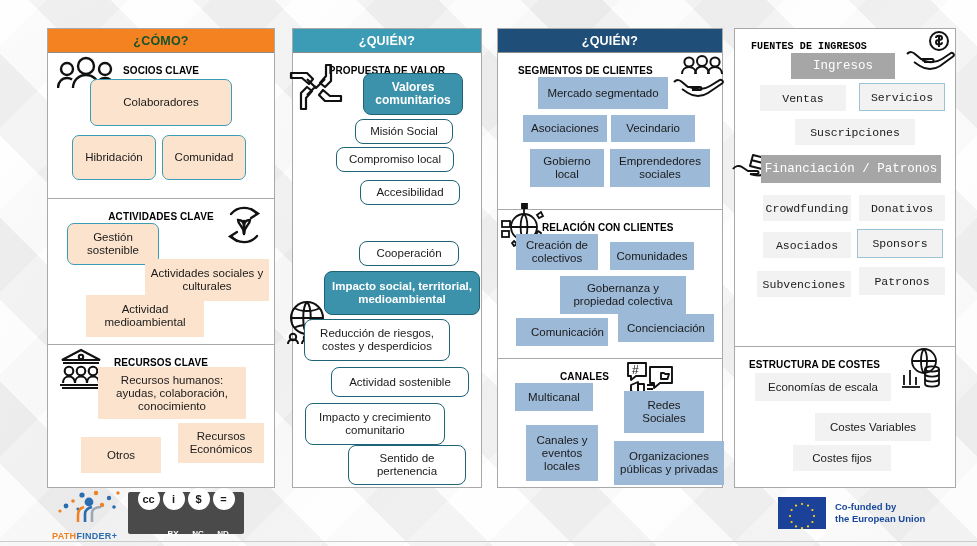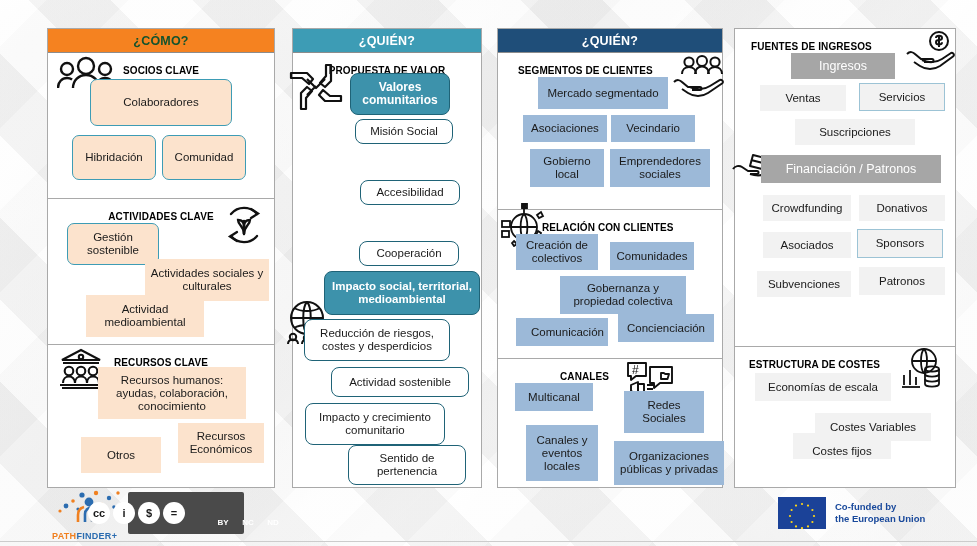--- a/index.html
+++ b/index.html
@@ -285,25 +285,28 @@
             <circle cx="10" cy="38" r="3.2"></circle>
             <circle cx="24" cy="39" r="3.2"></circle>
             <circle cx="38" cy="38" r="3.2"></circle>
             <path d="M5 45c0-3 2.2-4.6 5-4.6S15 42 15 45"></path>
             <path d="M19 45c0-3 2.2-4.6 5-4.6S29 42 29 45"></path>
             <path d="M33 45c0-3 2.2-4.6 5-4.6S43 42 43 45"></path>
           </g>
         </svg>
       </span>
 
-      <div class="chip c2-fill" style="left:57px; top:20px; width:100px; height:42px; font-size:12px;">
+      <div class="chip c2-fill" style="left:70px; top:20px; width:100px; height:42px; font-size:12px;">
         <span>Valores comunitarios</span>
       </div>
       <div class="chip c2-out" style="left:62px; top:66px; width:98px; height:25px;">
         <span>Misión Social</span>
+      </div>
+      <div class="chip c2-out" style="left:43px; top:94px; width:118px; height:25px;">
+        <span>Compromiso local</span>
       </div>
       <div class="chip c2-out" style="left:67px; top:127px; width:100px; height:25px;">
         <span>Accesibilidad</span>
       </div>
       <div class="chip c2-out" style="left:66px; top:188px; width:100px; height:25px;">
         <span>Cooperación</span>
       </div>
       <div class="chip c2-fill" style="left:31px; top:218px; width:156px; height:44px; font-size:11.5px;">
         <span>Impacto social, territorial, medioambiental</span>
       </div>
@@ -418,21 +421,21 @@
         <span>Canales y eventos locales</span>
       </div>
       <div class="chip c3-fill" style="left:116px; top:82px; width:110px; height:44px;">
         <span>Organizaciones públicas y privadas</span>
       </div>
     </div>
   </div>
 
   <div class="col" style="left:734px; top:28px; width:222px; height:460px;">
 
-    <div class="block" style="height:318px;">
+    <div class="block" style="height:318px;font-family:Liberation Mono, monospace;">
       <div class="block-title" style="text-align:left; padding-left:16px;">FUENTES DE INGRESOS</div>
       <span class="icon" style="left:170px; top:1px;">
         <svg width="50" height="44" viewBox="0 0 50 44">
           <g fill="none" stroke="#111" stroke-width="2">
             <circle cx="34" cy="11" r="9"></circle>
             <path d="M34 5v12M31 8c0-1.6 1.4-2.2 3-2.2s3 .8 3 2.2-1.4 2-3 2-3 .7-3 2.2 1.4 2.2 3 2.2 3-.6 3-2.2"></path>
             <path d="M2 24c3-3 6-2 8 0l6 5h11c2 0 2 3 0 3h-8"></path>
             <path d="M17 30c6 3 14 3 20-1l9-6c2-1 4 2 2 3.5L35 36c-6 4-14 4-20 0l-6-4"></path>
           </g>
         </svg>
@@ -497,21 +500,21 @@
             <path d="M26 32v5c0 1.4 3.1 2.6 7 2.6s7-1.2 7-2.6v-5"></path>
           </g>
         </svg>
       </span>
       <div class="chip c4-light" style="left:20px; top:26px; width:136px; height:28px;">
         <span>Economías de escala</span>
       </div>
       <div class="chip c4-light" style="left:80px; top:66px; width:116px; height:28px;">
         <span>Costes Variables</span>
       </div>
-      <div class="chip c4-light" style="left:58px; top:86px; width:98px; height:26px;align-items:flex-end;">
+      <div class="chip c4-light" style="left:58px; top:98px; width:98px; height:26px;">
         <span>Costes fijos</span>
       </div>
     </div>
   </div>
 
   <div class="footer-logos" style="left:52px; top:489px; width:86px; height:44px;">
     <svg width="86" height="34" viewBox="0 0 86 34">
       <g>
         <circle cx="30" cy="6" r="2.6" fill="#2b6cb0"></circle>
         <circle cx="44" cy="4" r="2.2" fill="#f08020"></circle>
@@ -527,21 +530,21 @@
         <path d="M26 33V26c0-4 2-7 6-8" stroke="#f08020" stroke-width="2.6" fill="none"></path>
         <path d="M33 33V25c0-4 3-6 7-7" stroke="#2b6cb0" stroke-width="2.6" fill="none"></path>
         <path d="M40 33V24c0-4 4-6 9-6" stroke="#9aa7b4" stroke-width="2.6" fill="none"></path>
       </g>
     </svg>
     <div style="margin-top:-2px;">
       <span class="pf-text" style="color:#f08020;">PATH</span><span class="pf-text" style="color:#2b6cb0;">FINDER+</span>
     </div>
   </div>
 
-  <div class="footer-logos cc-box" style="left:128px; top:492px; width:108px; height:36px; flex-direction:row; justify-content:center;">
+  <div class="footer-logos cc-box" style="left:128px; top:492px; width:108px; height:36px; flex-direction:column; justify-content:center;">
     <div style="display:flex; align-items:center;">
       <span class="cc-circle">cc</span>
       <span class="cc-circle">i</span>
       <span class="cc-circle">$</span>
       <span class="cc-circle">=</span>
     </div>
     <div style="display:flex; align-items:center; margin-top:19px; padding-left:24px;">
       <span class="cc-lab">BY</span>
       <span class="cc-lab">NC</span>
       <span class="cc-lab">ND</span>

